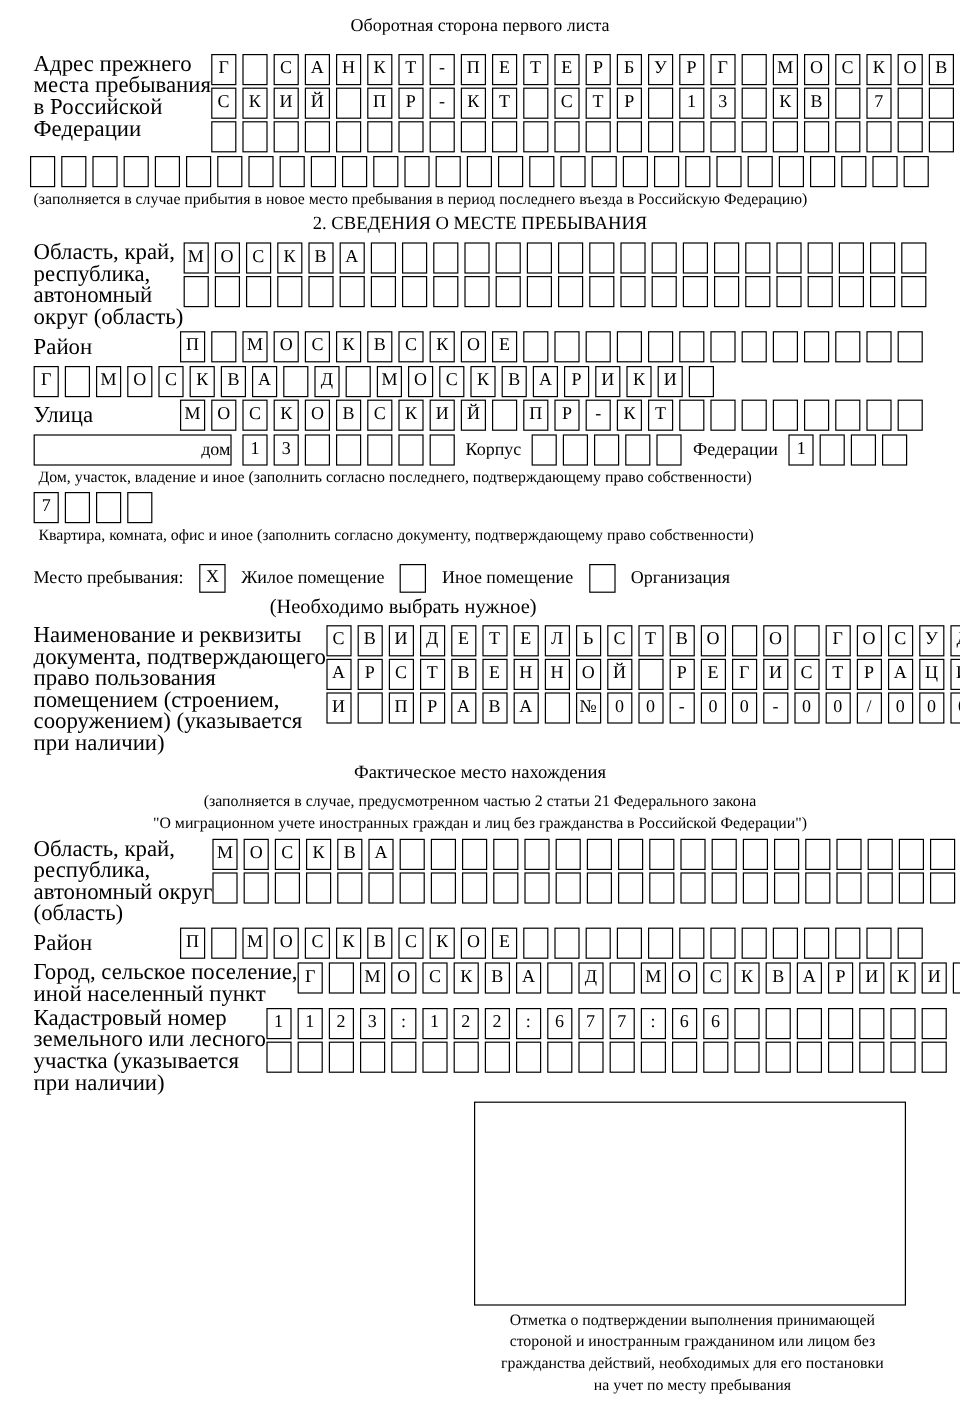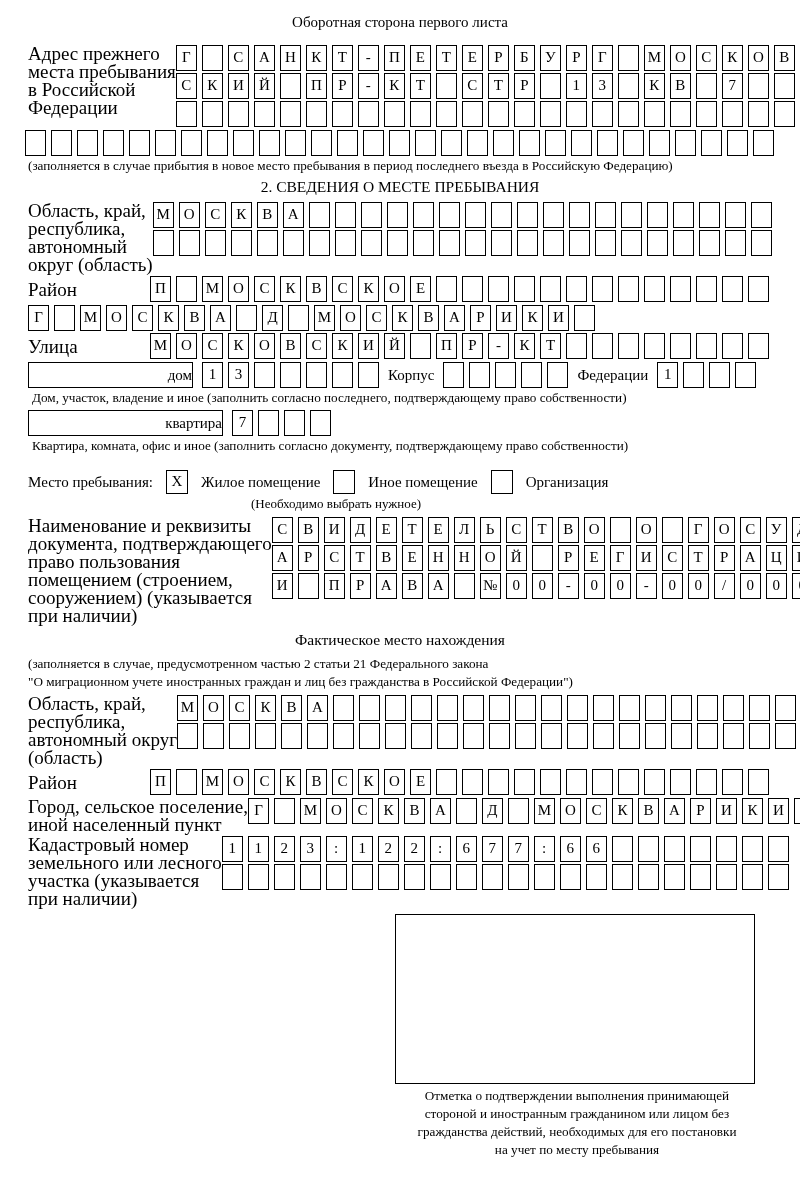--- a/index.html
+++ b/index.html
@@ -22,34 +22,34 @@
     flex:0 0 21px;width:21px;height:26px;box-sizing:border-box;
     border:1.6px solid #000;text-align:center;
     font-size:15px;line-height:23px;font-family:"Liberation Serif",serif;
     overflow:hidden;
   }
   .fullrow{margin:1px 0 2px -3px;}
   .caption{font-size:13.2px;}
   .caption.center{margin:1px 0 4px 0;}
   .caption.left{margin:2px 0 4px 4px;}
   .sec-title{font-weight:normal;text-align:center;font-size:15.5px;margin:4px 0 6px 0;}
-  .sub{text-align:left;font-size:13.2px;line-height:18px;}
+  .sub{text-align:center;font-size:13.2px;line-height:18px;}
   .house-row{display:flex;align-items:center;gap:9px;margin-top:2px;}
   .named-rect{
     border:1.6px solid #000;height:26px;box-sizing:border-box;
     display:flex;align-items:center;justify-content:flex-end;font-size:15px;
   }
   .r165{width:165px;} .r195{width:195px;}
   .inline-lbl{font-size:15px;line-height:26px;white-space:nowrap;}
   .stay-row{display:flex;align-items:center;gap:13px;margin-top:16px;font-size:15px;white-space:nowrap;}
   .checkbox{
     display:inline-block;width:22px;height:24px;box-sizing:border-box;
     border:1.6px solid #000;text-align:center;font-size:15px;line-height:21px;
   }
-  .note{font-size:13px;margin:2px 0 5px 158px;width:300px;text-align:center;}
+  .note{font-size:17px;margin:2px 0 5px 158px;width:300px;text-align:center;}
   .mb2{margin-bottom:2px;} .mb4{margin-bottom:4px;} .mb6{margin-bottom:6px;}
   .stamp-box{border:1.6px solid #000;width:360px;height:170px;margin:6px 0 0 367px;box-sizing:border-box;}
   .stamp-caption{width:478px;margin:3px 0 0 310px;text-align:center;font-size:13.2px;line-height:18px;}
   .stamp-caption div{white-space:nowrap;}
 </style>
 </head>
 <body>
 
 <div class="hdr">Оборотная сторона первого листа</div>
 
@@ -351,23 +351,20 @@
   <div class="cells">
       <span class="cell">1</span>
       <span class="cell"></span>
       <span class="cell"></span>
       <span class="cell"></span>
     </div>
 </div>
 <div class="caption left">Дом, участок, владение и иное (заполнить согласно последнего, подтверждающему право собственности)</div>
 
 <div class="house-row">
-  <div class="named-rect r195">
-    <span>квартира</span>
-  </div>
   <div class="cells">
       <span class="cell">7</span>
       <span class="cell"></span>
       <span class="cell"></span>
       <span class="cell"></span>
     </div>
 </div>
 <div class="caption left">Квартира, комната, офис и иное (заполнить согласно документу, подтверждающему право собственности)</div>
 
 <div class="stay-row">

